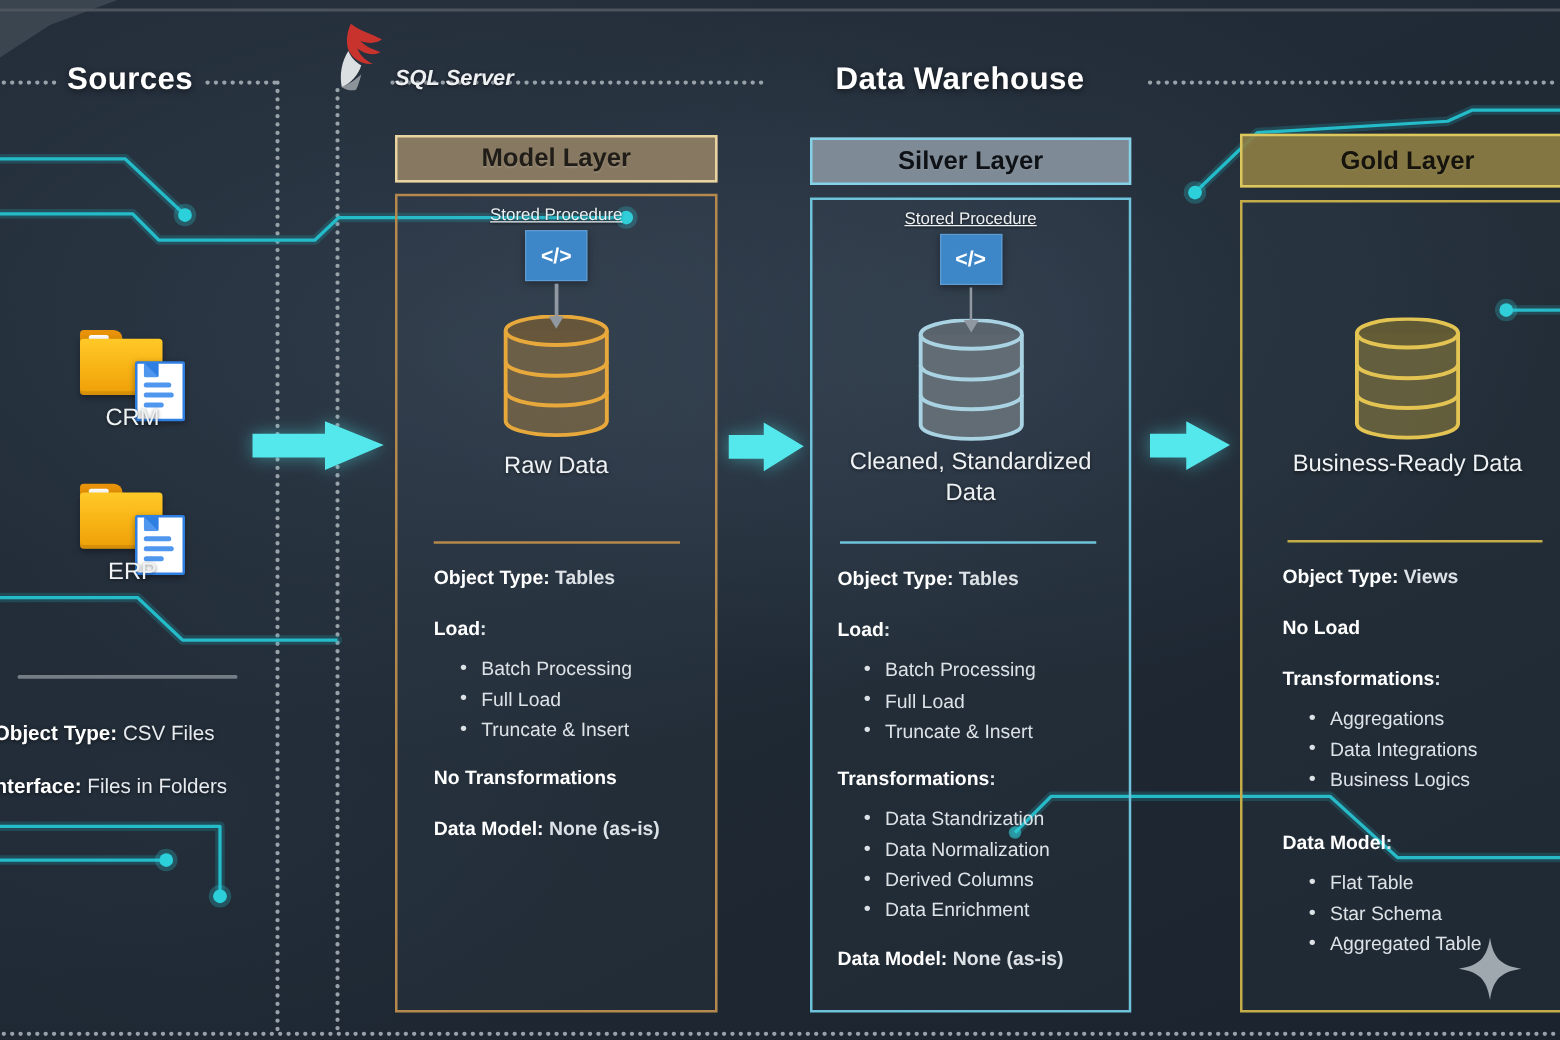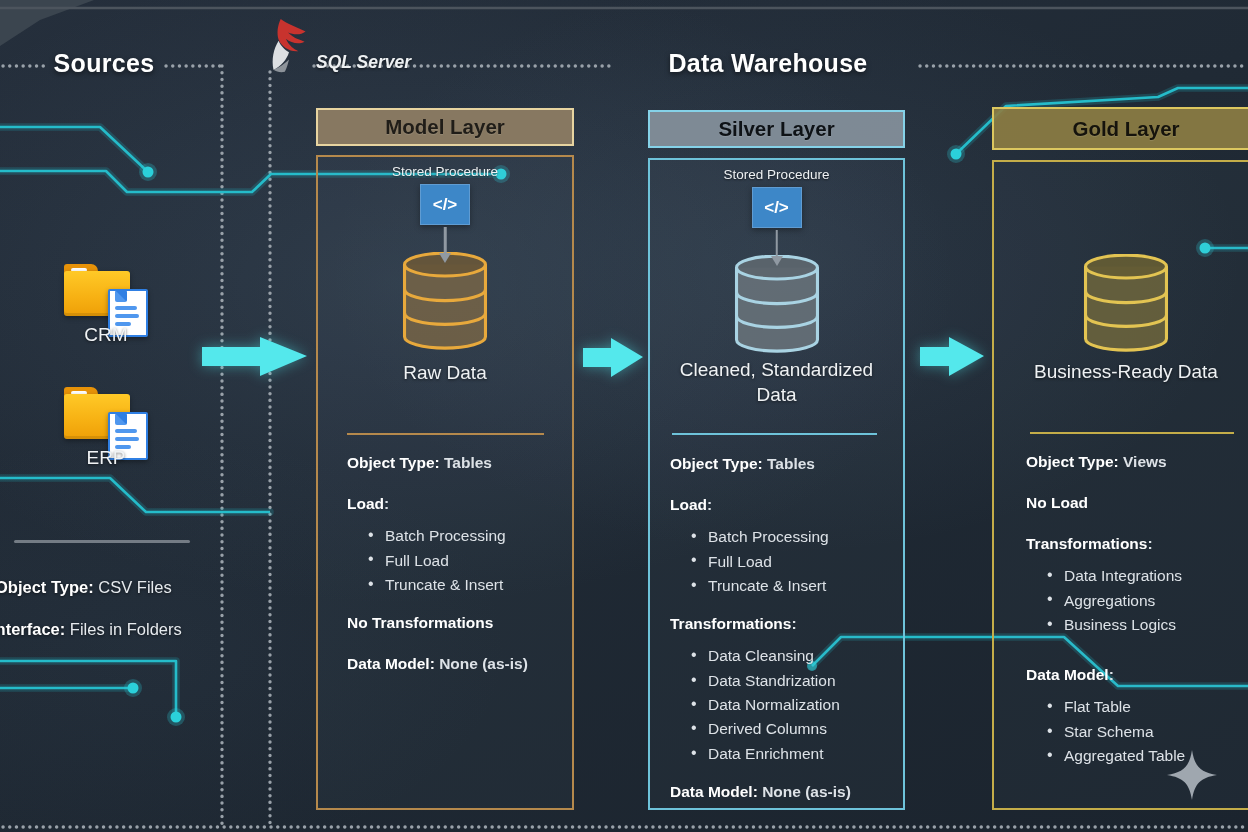--- a/index.html
+++ b/index.html
@@ -37,21 +37,21 @@
   .gold-h { left:992px; top:107px; width:268px; height:43px;
     background:rgba(140,125,67,0.92); border-color:#dcc75f; color:#15130c; }
 
   .layer-box { position:absolute; border:2px solid; box-sizing:border-box;
     background:rgba(135,165,195,0.045); color:#e3e7eb; }
   .bronze-b { left:316px; top:155px; width:258px; height:655px; border-color:#b5894c; }
   .silver-b { left:648px; top:158px; width:257px; height:652px; border-color:#6ec3da; }
   .gold-b   { left:992px; top:160px; width:268px; height:650px; border-color:#c4ad49; }
 
   .sp-label { position:absolute; top:7px; left:0; width:100%; text-align:center;
-    font-size:13.5px; color:#eef1f3; text-shadow:0 1px 2px rgba(0,0,0,0.6); }
+    font-size:13.5px; color:#eef1f3; text-shadow:0 1px 2px rgba(0,0,0,0.6);text-decoration:underline; }
   .code-icon { position:absolute; top:27px; left:50%; transform:translateX(-50%);
     width:50px; height:41px; background:#3d87c8; color:#fff; font-weight:bold; font-size:17px;
     display:flex; align-items:center; justify-content:center;
     box-shadow:inset 0 0 0 1px rgba(255,255,255,0.18), 0 2px 6px rgba(0,0,0,0.35); }
   .sp-arrow { position:absolute; top:70px; left:50%; transform:translateX(-50%);
     width:14px; height:38px; z-index:3; }
   .sp-arrow .bar { position:absolute; left:50%; top:0; width:2.5px; height:27px;
     background:#9099a2; transform:translateX(-50%); }
   .sp-arrow .head { position:absolute; top:26px; left:50%; transform:translateX(-50%);
     width:0; height:0; border-left:6.5px solid transparent; border-right:6.5px solid transparent;
@@ -275,21 +275,20 @@
       <div class="details">
         <p class="field"><b>Object Type:</b><span> Tables</span></p>
         <p class="field tight"><b>Load</b><span>:</span></p>
         <ul class="items">
           <li>Batch Processing</li>
           <li>Full Load</li>
           <li>Truncate &amp; Insert</li>
         </ul>
         <p class="field tight"><b>Transformations</b><span>:</span></p>
         <ul class="items">
-          <li>Data Cleansing</li>
           <li>Data Standrization</li>
           <li>Data Normalization</li>
           <li>Derived Columns</li>
           <li>Data Enrichment</li>
         </ul>
         <p class="field"><b>Data Model:</b><span> None (as-is)</span></p>
       </div>
     </div>
 
     <div class="layer-header gold-h">
@@ -302,22 +301,22 @@
         <path d="M4 42 A46 13 0 0 0 96 42" fill="none" stroke="#e3c452" stroke-width="3.5"></path>
         <path d="M4 69 A46 13 0 0 0 96 69" fill="none" stroke="#e3c452" stroke-width="3.5"></path>
       </svg>
       <div class="db-label">Business-Ready Data</div>
       <div class="divider"></div>
       <div class="details">
         <p class="field"><b>Object Type:</b><span> Views</span></p>
         <p class="field"><b>No Load</b></p>
         <p class="field tight"><b>Transformations</b><span>:</span></p>
         <ul class="items">
+          <li>Aggregations</li>
           <li>Data Integrations</li>
-          <li>Aggregations</li>
           <li>Business Logics</li>
         </ul>
         <p class="field tight dm-gap"><b>Data Model</b><span>:</span></p>
         <ul class="items">
           <li>Flat Table</li>
           <li>Star Schema</li>
           <li>Aggregated Table</li>
         </ul>
       </div>
     </div>

